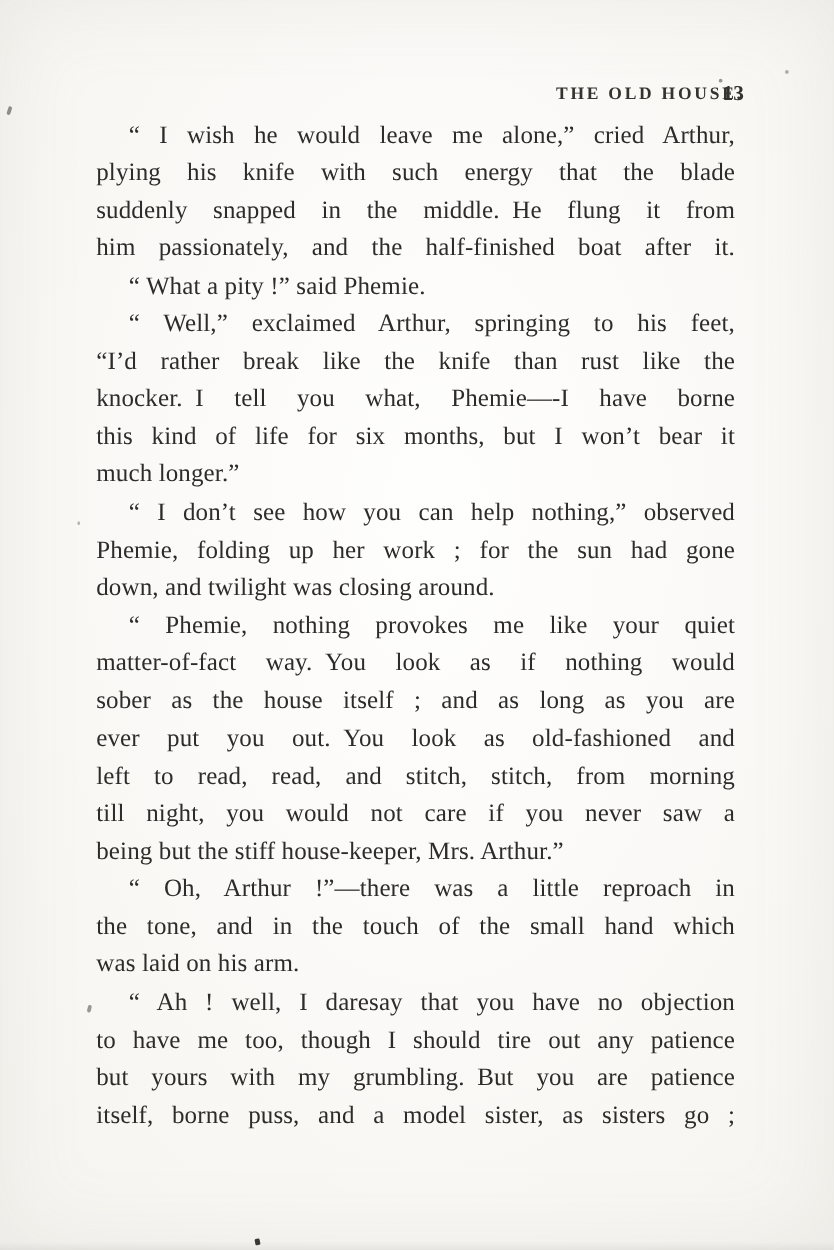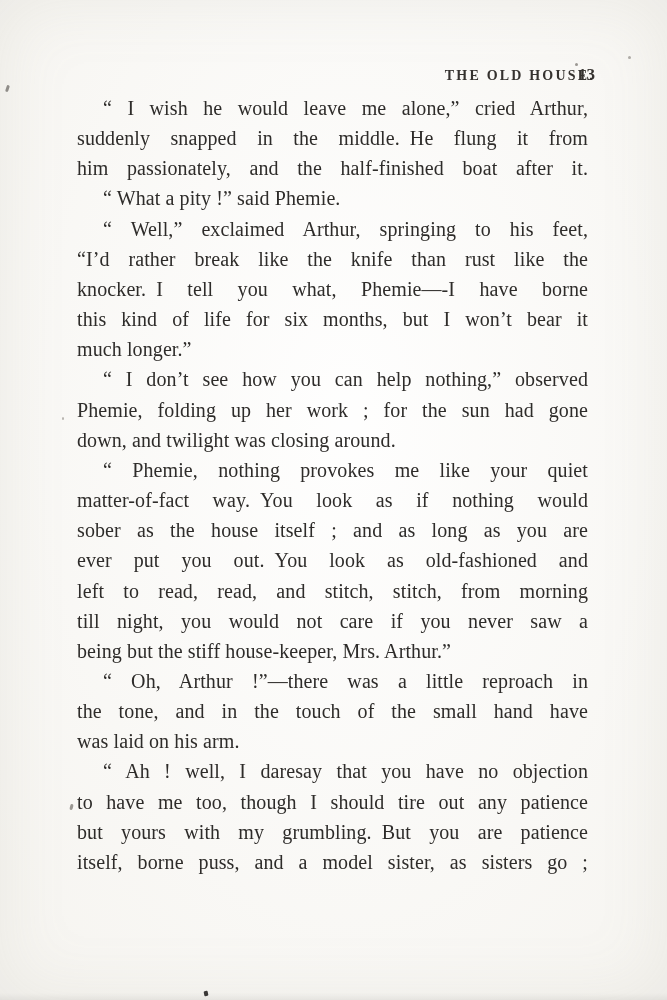--- a/index.html
+++ b/index.html
@@ -60,20 +60,21 @@
 <div class="page">
 
   <div class="header">
     <span class="running-title">THE OLD HOUSE.</span>
     <span class="page-number">13</span>
   </div>
 
   <div class="text-block">
     <p>
       <span class="ln jl ind">“ I wish he would leave me alone,” cried Arthur,</span>
+      <span class="ln jl">plying his knife with such energy that the blade</span>
       <span class="ln jl">suddenly snapped in the middle. He flung it from</span>
       <span class="ln jl">him passionately, and the half-finished boat after it.</span>
     </p>
     <p>
       <span class="ln ind">“ What a pity !” said Phemie.</span>
     </p>
     <p>
       <span class="ln jl ind">“ Well,” exclaimed Arthur, springing to his feet,</span>
       <span class="ln jl">“I’d rather break like the knife than rust like the</span>
       <span class="ln jl">knocker. I tell you what, Phemie—-I have borne</span>
@@ -89,21 +90,21 @@
       <span class="ln jl ind">“ Phemie, nothing provokes me like your quiet</span>
       <span class="ln jl">matter-of-fact way. You look as if nothing would</span>
       <span class="ln jl">sober as the house itself ; and as long as you are</span>
       <span class="ln jl">ever put you out. You look as old-fashioned and</span>
       <span class="ln jl">left to read, read, and stitch, stitch, from morning</span>
       <span class="ln jl">till night, you would not care if you never saw a</span>
       <span class="ln">being but the stiff house-keeper, Mrs. Arthur.”</span>
     </p>
     <p>
       <span class="ln jl ind">“ Oh, Arthur !”—there was a little reproach in</span>
-      <span class="ln jl">the tone, and in the touch of  the small hand have</span>
+      <span class="ln jl">the tone, and in the touch of  the small hand which</span>
       <span class="ln">was laid on his arm.</span>
     </p>
     <p>
       <span class="ln jl ind">“ Ah ! well, I daresay that you have no objection</span>
       <span class="ln jl">to have me too, though I should tire out any patience</span>
       <span class="ln jl">but yours with my grumbling. But you are patience</span>
       <span class="ln jl">itself, borne puss, and a model sister, as sisters go ;</span>
     </p>
   </div>
 

